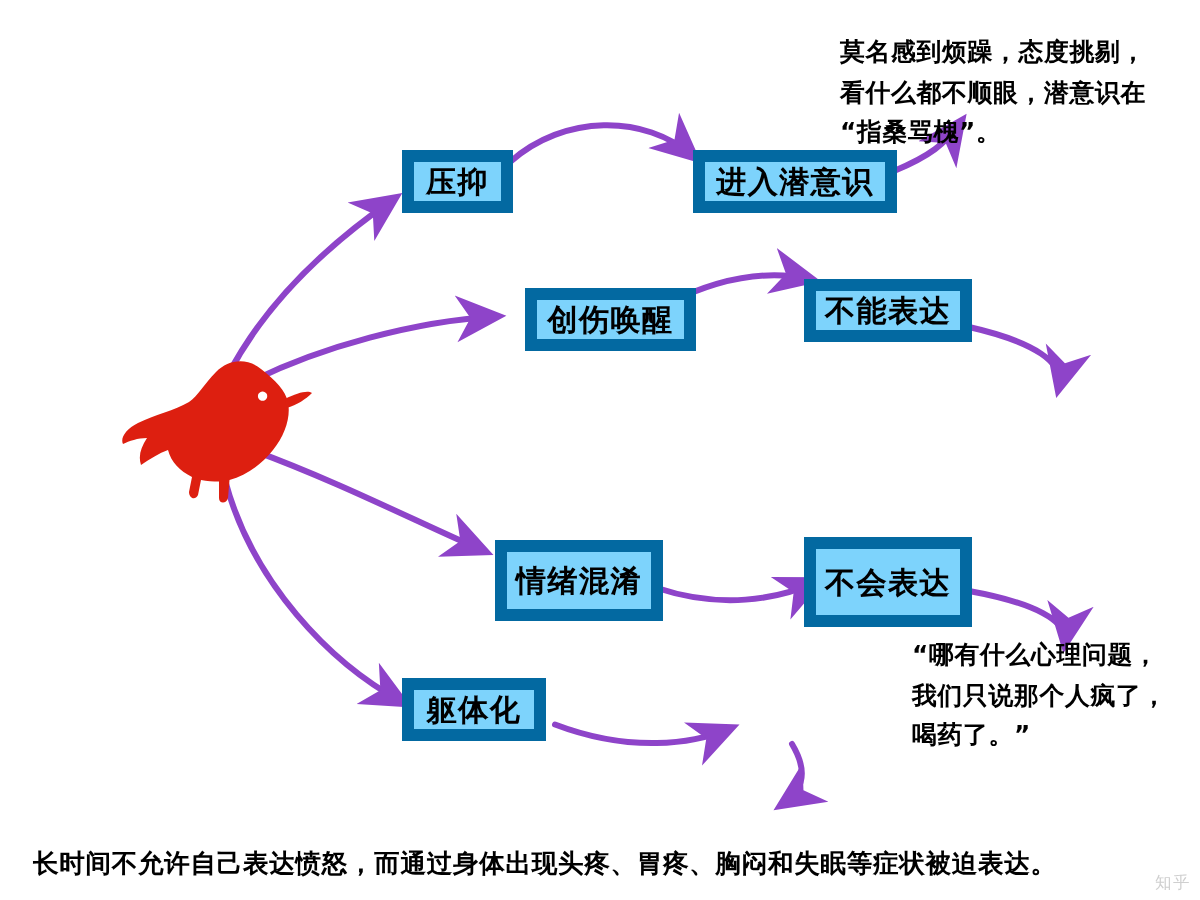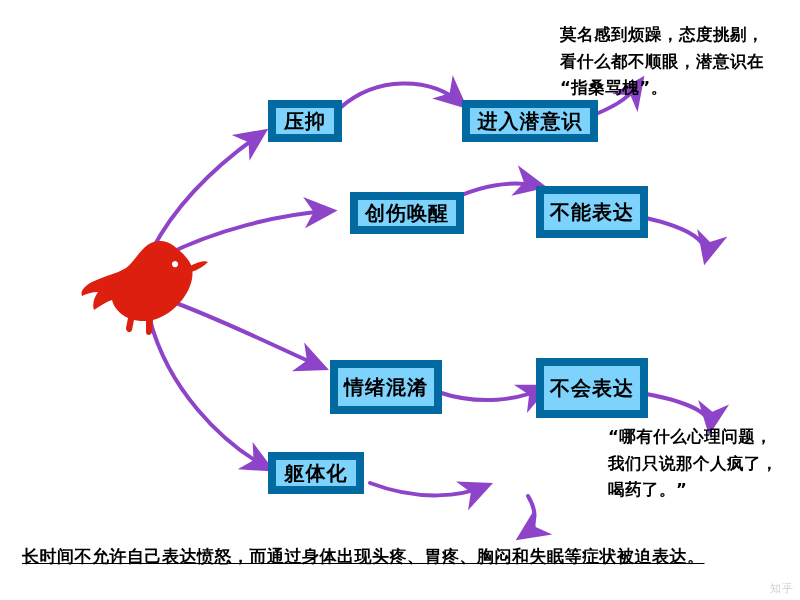--- a/index.html
+++ b/index.html
@@ -130,35 +130,35 @@
     <path fill="#dd1f10" d="M112,34 C120,30 127,28 130,30 C126,34 120,38 113,40 Z"></path>
   </svg>
 
 
   <div class="node" style="left:268px; top:100px; width:74px; height:42px;">压抑</div>
 
   <div class="node" style="left:462px; top:100px; width:136px; height:42px;">进入潜意识</div>
 
   <div class="node" style="left:350px; top:192px; width:114px; height:42px;">创伤唤醒</div>
 
-  <div class="node" style="left:536px; top:186px; width:112px; height:52px;">不能表达</div>
+  <div class="node" style="left:536px; top:186px; width:112px; height:42px;">不能表达</div>
 
   <div class="node" style="left:330px; top:360px; width:112px; height:54px;">情绪混淆</div>
 
   <div class="node" style="left:536px; top:358px; width:112px; height:60px;">不会表达</div>
 
   <div class="node" style="left:268px; top:452px; width:96px; height:42px;text-align:center;">躯体化</div>
 
 
   <div class="note" style="left:560px; top:4px;margin-top:18px;">莫名感到烦躁，态度挑剔，
 看什么都不顺眼，潜意识在
 “指桑骂槐”。</div>
 
 
   <div class="note" style="left:608px; top:424px;">“哪有什么心理问题，
 我们只说那个人疯了，
 喝药了。”</div>
 
-  <div class="caption" style="left:22px; top:544px;text-decoration:underline;">长时间不允许自己表达愤怒，而通过身体出现头疼、胃疼、胸闷和失眠等症状被迫表达。</div>
+  <div class="caption" style="left:22px; top:564px;">长时间不允许自己表达愤怒，而通过身体出现头疼、胃疼、胸闷和失眠等症状被迫表达。</div>
 
   <div class="watermark">知乎</div>
 
 </div>
 
 </body></html>

